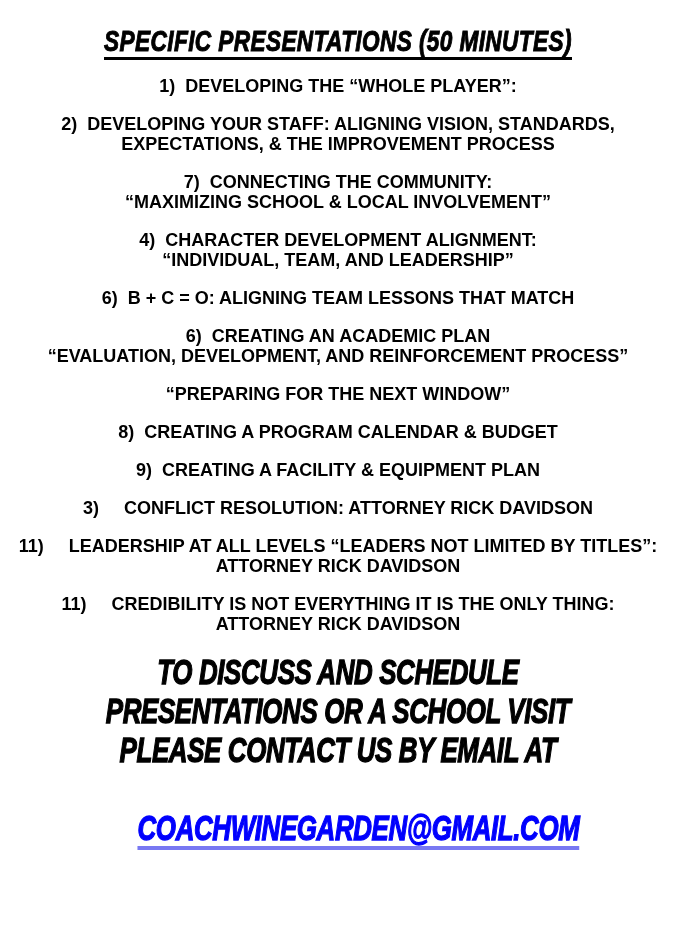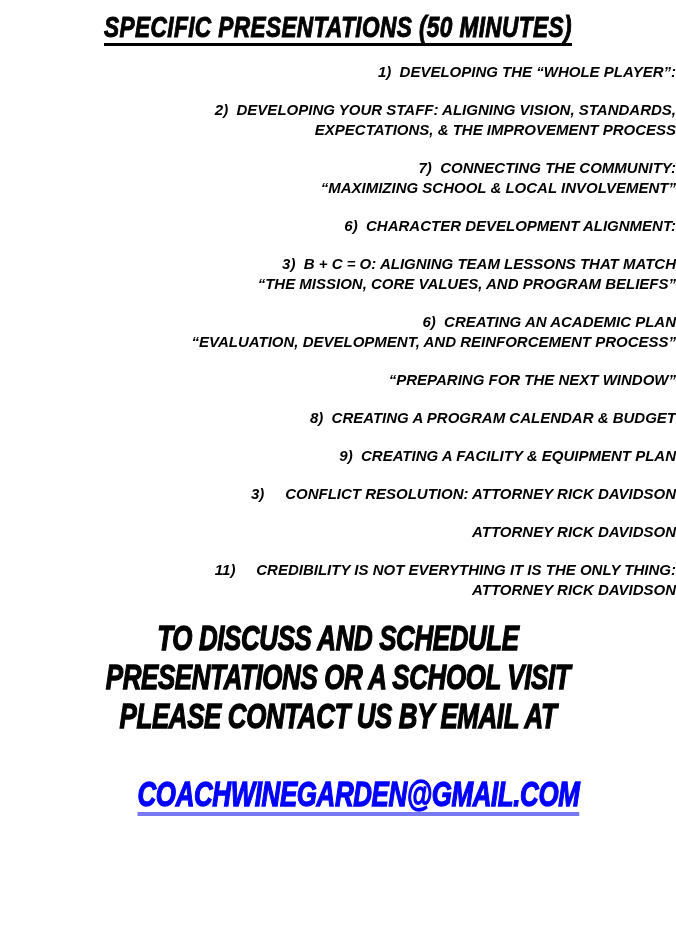--- a/index.html
+++ b/index.html
@@ -7,21 +7,21 @@
     padding: 0;
     background: #ffffff;
   }
   .page {
     position: relative;
     width: 676px;
     height: 901px;
     background: #ffffff;
     overflow: hidden;
     box-sizing: border-box;
-    padding-top: 13px;
+    padding-top: 27px;
     font-family: "Liberation Sans", sans-serif;
     color: #000000;
   }
   
   .title-wrap {
     text-align: center;
     margin: 0 0 16px 0;
     transform: scaleX(0.78);
     transform-origin: 50% 0;
   }
@@ -35,24 +35,23 @@
     border-bottom: 3px solid #000000;
     padding-bottom: 1px;
     -webkit-text-stroke: 1px currentColor;
     white-space: pre;
   }
   
   .plist {
     margin: 0;
   }
   .item {
-    text-align: right;
+    text-align: center;
     font-weight: bold;
-    font-style: italic;
-    font-size: 15px;
+    font-size: 18px;
     line-height: 20px;
     margin: 0 0 18px 0;
   }
   .item .line {
     white-space: pre-wrap;
   }
   
   .contact {
     text-align: center;
     transform: scaleX(0.74);
@@ -94,43 +93,44 @@
     </div>
     <div class="item">
       <div class="line">2)  DEVELOPING YOUR STAFF: ALIGNING VISION, STANDARDS,</div>
       <div class="line">EXPECTATIONS, &amp; THE IMPROVEMENT PROCESS</div>
     </div>
     <div class="item">
       <div class="line">7)  CONNECTING THE COMMUNITY:</div>
       <div class="line">“MAXIMIZING SCHOOL &amp; LOCAL INVOLVEMENT”</div>
     </div>
     <div class="item">
-      <div class="line">6)  CHARACTER DEVELOPMENT ALIGNMENT:</div>
+      <div class="line">4)  CHARACTER DEVELOPMENT ALIGNMENT:</div>
+      <div class="line">“INDIVIDUAL, TEAM, AND LEADERSHIP”</div>
     </div>
     <div class="item">
-      <div class="line">3)  B + C = O: ALIGNING TEAM LESSONS THAT MATCH</div>
-      <div class="line">“THE MISSION, CORE VALUES, AND PROGRAM BELIEFS”</div>
+      <div class="line">6)  B + C = O: ALIGNING TEAM LESSONS THAT MATCH</div>
     </div>
     <div class="item">
       <div class="line">6)  CREATING AN ACADEMIC PLAN</div>
       <div class="line">“EVALUATION, DEVELOPMENT, AND REINFORCEMENT PROCESS”</div>
     </div>
     <div class="item">
       <div class="line">“PREPARING FOR THE NEXT WINDOW”</div>
     </div>
     <div class="item">
       <div class="line">8)  CREATING A PROGRAM CALENDAR &amp; BUDGET</div>
     </div>
     <div class="item">
       <div class="line">9)  CREATING A FACILITY &amp; EQUIPMENT PLAN</div>
     </div>
     <div class="item">
       <div class="line">3)     CONFLICT RESOLUTION: ATTORNEY RICK DAVIDSON</div>
     </div>
     <div class="item">
+      <div class="line">11)     LEADERSHIP AT ALL LEVELS “LEADERS NOT LIMITED BY TITLES”:</div>
       <div class="line">ATTORNEY RICK DAVIDSON</div>
     </div>
     <div class="item">
       <div class="line">11)     CREDIBILITY IS NOT EVERYTHING IT IS THE ONLY THING:</div>
       <div class="line">ATTORNEY RICK DAVIDSON</div>
     </div>
   </div>
 
   <div class="contact">
     <div class="fline">TO DISCUSS AND SCHEDULE</div>

